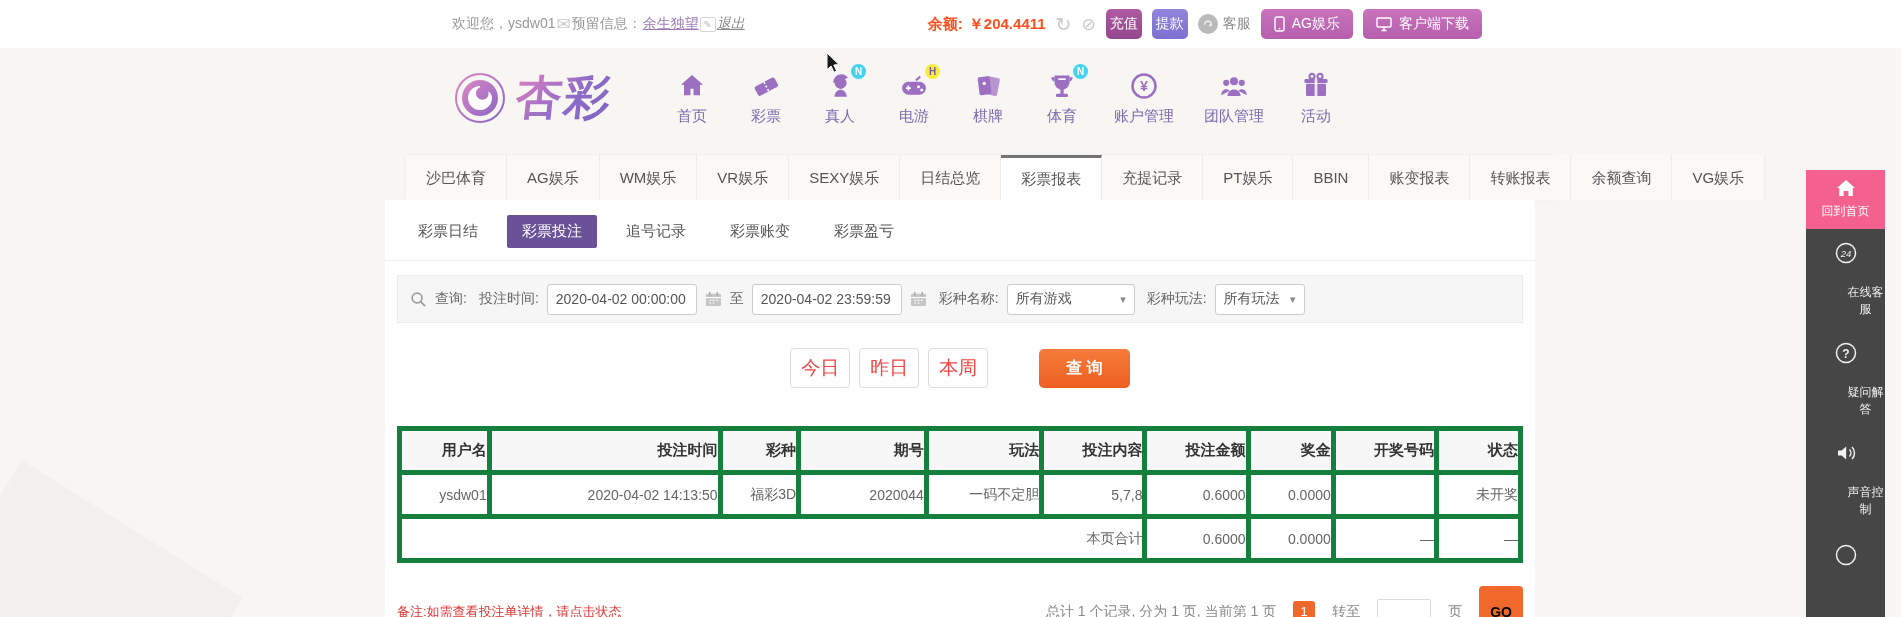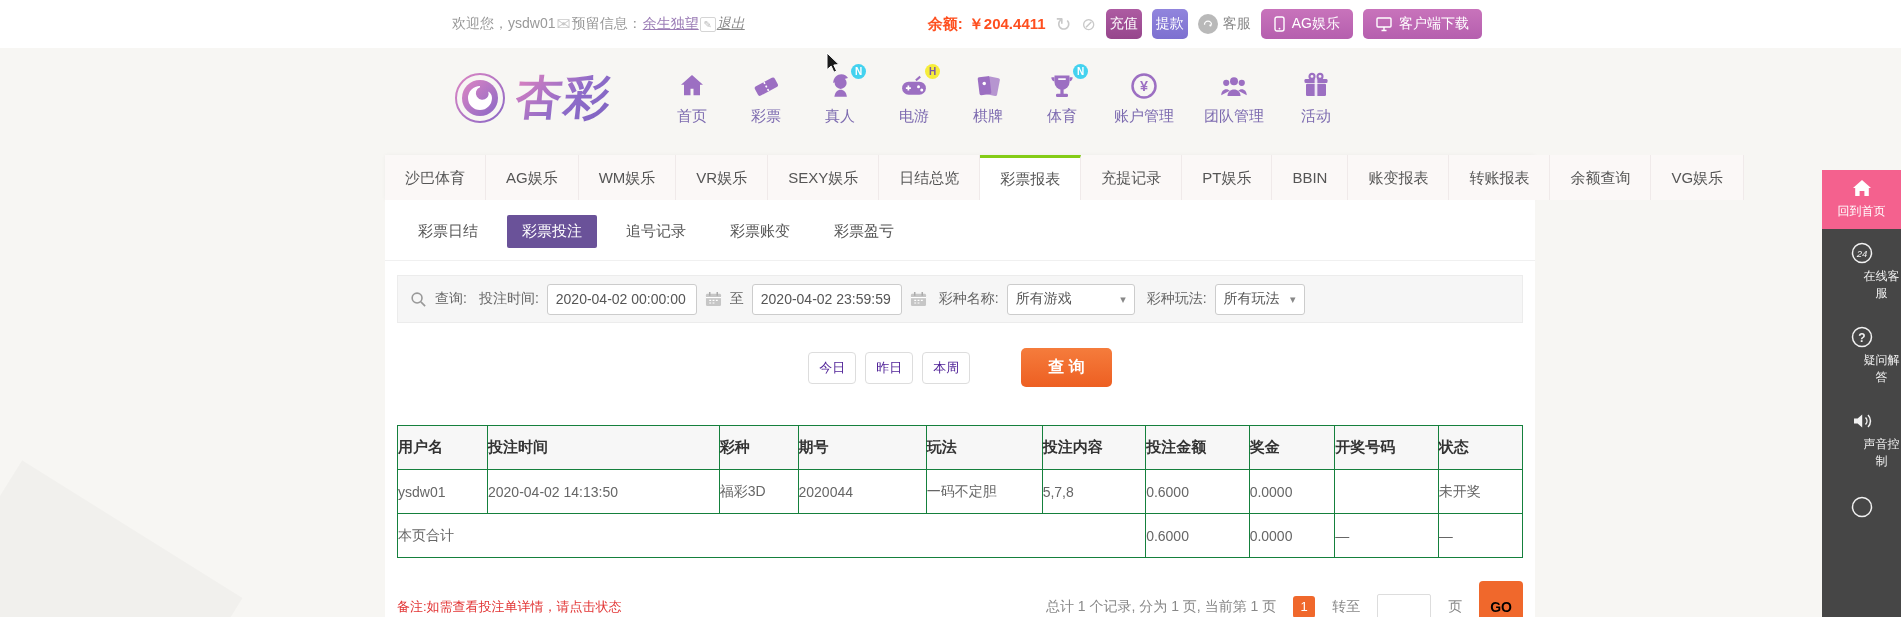--- a/index.html
+++ b/index.html
@@ -35,58 +35,58 @@
   .nav { display:flex; margin-left:58px; gap:30px; }
   .nav-item { position:relative; display:flex; flex-direction:column; align-items:center; gap:6px; cursor:pointer; min-width:44px; }
   .nav-icon { width:30px; height:30px; color:#9c6fc2; }
   .nav-icon svg { width:100%; height:100%; fill:#9c6fc2; }
   .nav-label { font-size:15px; color:#7d6bb0; white-space:nowrap; }
   .badge { position:absolute; top:-7px; right:-4px; width:15px; height:15px; border-radius:50%; font-size:10px; font-weight:bold; display:flex; align-items:center; justify-content:center; }
   .badge-n { background:#43d2ef; color:#fff; }
   .badge-h { background:#f6ed3a; color:#7a58a8; }
   .cursor-artifact { position:absolute; left:826px; top:52px; width:18px; height:22px; z-index:40; pointer-events:none; }
   
-  .tabs { position:absolute; top:155px; left:385px; width:1150px; height:45px; background:#fff; display:flex; box-shadow:0 0 4px rgba(0,0,0,.04); }
+  .tabs { position:absolute; top:155px; left:406px; width:1150px; height:45px; background:#fff; display:flex; box-shadow:0 0 4px rgba(0,0,0,.04); }
   .tab { padding:0 20px; line-height:45px; font-size:15px; color:#555; background:#fbf8f7; border-right:1px solid #f0eaea; cursor:pointer; white-space:nowrap; }
-  .tab.active { background:#fff; border-top:3px solid #84cc16; line-height:42px; }
+  .tab.active { background:#fff; border-top:3px solid #737373; line-height:42px; }
   
   .panel { position:absolute; top:200px; left:385px; width:1150px; bottom:0; background:#fff; }
   .subtabs { display:flex; align-items:center; gap:14px; padding:15px 18px 12px; border-bottom:1px solid #f0f0f0; }
   .subtab { font-size:15px; color:#555; padding:7px 15px; border-radius:2px; cursor:pointer; }
   .subtab.active { background:#6a5299; color:#fff; }
   .querybar { margin:14px 12px 0; background:#f6f6f6; border:1px solid #ececec; height:48px; display:flex; align-items:center; padding:0 12px; gap:8px; font-size:14px; color:#666; }
   .q-input { height:31px; border:1px solid #ccc; border-radius:3px; background:#fff; padding:0 8px; font-size:14px; color:#555; width:150px; font-family:inherit; }
   .q-select { height:31px; border:1px solid #ccc; border-radius:3px; background:#fff; display:inline-flex; align-items:center; justify-content:space-between; padding:0 8px; color:#555; cursor:pointer; }
   .sel-game { width:128px; } .sel-play { width:90px; }
   .chev { color:#888; font-size:11px; margin-left:6px; }
   .cal-ic { width:17px; height:16px; cursor:pointer; }
   .actions { margin-top:25px; display:flex; justify-content:center; align-items:center; gap:9px; }
-  .quick-btn { border:1px solid #ddd; background:#fff; color:#4c1d95; border-radius:4px; padding:6px 10px; font-size:13px; cursor:pointer; font-family:inherit; }
+  .quick-btn { border:1px solid #ddd; background:#fff; color:#ef4444; border-radius:4px; padding:6px 10px; font-size:19px; cursor:pointer; font-family:inherit; }
   .search-btn { margin-left:42px; border:none; background:linear-gradient(#f57c3c,#ed5f22); color:#fff; border-radius:5px; padding:9px 27px; font-size:16px; font-weight:bold; cursor:pointer; font-family:inherit; }
   
   table.report { margin:38px 12px 0; width:calc(100% - 24px); border-collapse:collapse; }
-  .report th, .report td { border:1px solid #15803d; height:44px; text-align:left; }
+  .report th, .report td { border:5px solid #15803d; height:44px; text-align:right; }
   .report th { background:#f7f7f7; font-size:15px; color:#333; font-weight:bold; }
   .report td { font-size:14px; color:#666; background:#fff; }
   .status-open { color:#3f9e4d; cursor:pointer; }
   
   .panel-footer { margin:23px 12px 0; display:flex; align-items:center; justify-content:space-between; }
   .note { color:#e23434; font-size:13px; }
   .pagination { display:flex; align-items:center; gap:17px; color:#888; font-size:14px; }
   .page-badge { background:#f0682c; color:#fff; min-width:22px; height:22px; line-height:22px; text-align:center; border-radius:3px; font-size:13px; cursor:pointer; }
   .page-input { width:54px; height:27px; border:1px solid #ddd; border-radius:2px; }
   .go-btn { border:none; background:#f0682c; color:#000000; border-radius:4px; padding:18px 11px; font-size:14px; font-weight:bold; cursor:pointer; font-family:inherit; }
   
-  .rail { position:absolute; top:170px; right:0; bottom:0; width:79px; background:#464646; display:flex; flex-direction:column; align-items:center; z-index:50; }
+  .rail { position:absolute; top:170px; right:16px; bottom:0; width:79px; background:#464646; display:flex; flex-direction:column; align-items:center; z-index:50; }
   .rail-home { width:100%; background:#f4618e; color:#fff; text-align:center; padding:10px 0 9px; cursor:pointer; }
   .rail-home svg { width:18px; height:16px; fill:#fff; }
   .rail-home-label { font-size:12px; margin-top:3px; }
   .rail-item { width:100%; text-align:center; padding:12px 0 11px; color:#f1f1f1; font-size:12px; cursor:pointer; }
   .rail-item svg { width:24px; height:24px; }
-  .rail-item-label { margin-top:0;padding-left:40px; }
+  .rail-item-label { margin-top:16px;padding-left:40px; }
   .rail-partial { margin-top:2px; }
   .wm { position:absolute; left:-40px; bottom:-60px; width:260px; height:160px; background:rgba(0,0,0,.025); transform:rotate(32deg); }
 </style>
 </head>
 <body>
 
 <div class="topbar">
   <div class="topbar-inner">
     <span class="welcome">欢迎您，ysdw01</span>
     <span class="glyph-ic">✉</span>

